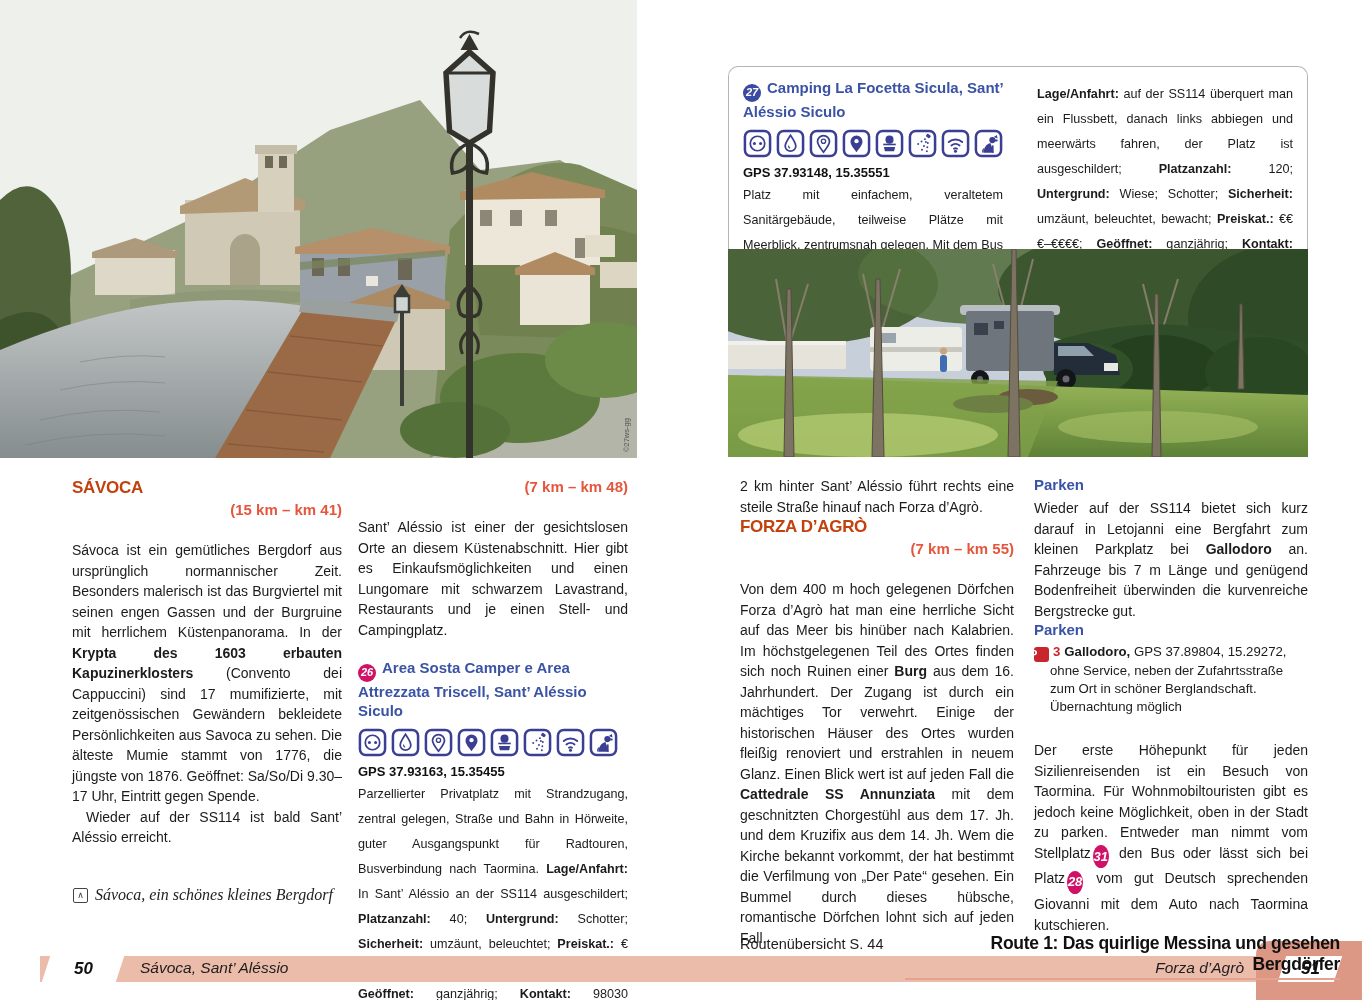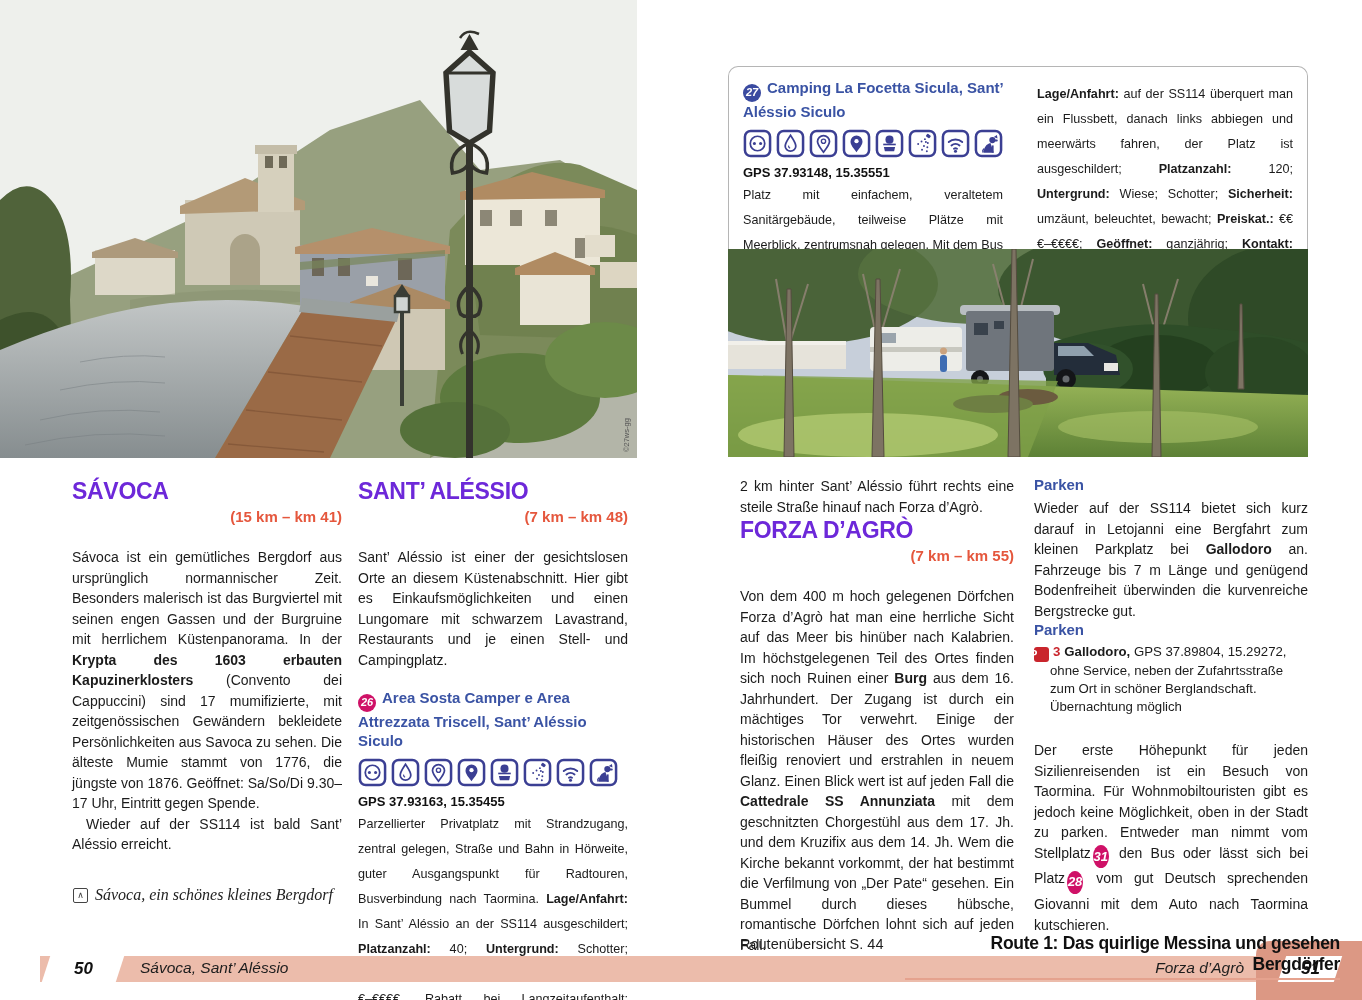--- a/index.html
+++ b/index.html
@@ -12,21 +12,21 @@
   .photo-right{position:absolute;left:728px;top:249px;width:580px;height:209px;}
   .credit-right{position:absolute;left:728px;top:234px;width:572px;text-align:right;
                 font-size:8.5px;color:#666;}
 
   
   .cols-left{position:absolute;left:72px;top:478px;width:556px;display:flex;gap:16px;}
   .cols-right{position:absolute;left:740px;top:476px;width:568px;display:flex;gap:20px;}
   .col{width:270px;}
   .cols-right .col{width:274px;}
 
-  h2.place{margin:0 0 3px;font-size:23px;font-weight:800;letter-spacing:-0.3px;color:#6d28d9;}
+  h2.place{margin:0 0 3px;font-size:17px;font-weight:800;letter-spacing:-0.3px;color:#c2410c;}
   .subtitle{font-size:15px;font-weight:bold;color:#e5573d;margin:0 0 22px;text-align:right;}
   p.body{font-size:14px;line-height:20.5px;text-align:justify;margin:0;hyphens:auto;}
   p.body + p.body{text-indent:14px;}
   .mt{margin-top:22px;}
 
   .entry-title{font-size:15px;font-weight:bold;color:#3a53a4;line-height:19px;margin:18px 0 8px;}
   .entry-title.first{margin-top:0;}
   .icon-row{display:flex;gap:4px;margin:4px 0 7px;}
   .sicon{width:29px;height:29px;display:block;}
   .sicon svg{width:29px;height:29px;}
@@ -188,21 +188,20 @@
   </div>
 
   <div class="cols-left">
     <div class="col">
       <h2 class="place">SÁVOCA</h2>
       <div class="subtitle">(15 km – km 41)</div>
       <p class="body">Sávoca ist ein gemütliches Bergdorf aus ursprünglich normannischer Zeit. Besonders malerisch ist das Burgviertel mit seinen engen Gassen und der Burgruine mit herrlichem Küstenpanorama. In der <b>Krypta des 1603 erbauten Kapuzinerklosters</b> (Convento dei Cappuccini) sind 17 mumifizierte, mit zeitgenössischen Gewändern bekleidete Persönlichkeiten aus Savoca zu sehen. Die älteste Mumie stammt von 1776, die jüngste von 1876. Geöffnet: Sa/So/Di 9.30–17 Uhr, Eintritt gegen Spende.</p>
       <p class="body">Wieder auf der SS114 ist bald Sant’ Aléssio erreicht.</p>
     </div>
     <div class="col">
-      <h2 class="place">SANT’ ALÉSSIO</h2>
       <div class="subtitle">(7 km – km 48)</div>
       <p class="body">Sant’ Aléssio ist einer der gesichtslosen Orte an diesem Küstenabschnitt. Hier gibt es Einkaufsmöglichkeiten und einen Lungomare mit schwarzem Lavastrand, Restaurants und je einen Stell- und Campingplatz.</p>
       <div class="entry-title"><span class="cbadge mag">26</span><span>Area Sosta Camper e Area Attrezzata Triscell, Sant’ Aléssio Siculo</span></div>
       <div class="icon-row">
           <span class="sicon">
             <svg viewBox="0 0 30 30">
               <rect x="2" y="2" width="26" height="26" rx="6" fill="#fff" stroke="#3b3f93" stroke-width="2.6"></rect>
               <circle cx="15" cy="15" r="7.5" fill="none" stroke="#3b3f93" stroke-width="1.8"></circle>
               <circle cx="11.8" cy="15" r="1.6" fill="#3b3f93"></circle>
               <circle cx="18.2" cy="15" r="1.6" fill="#3b3f93"></circle>

